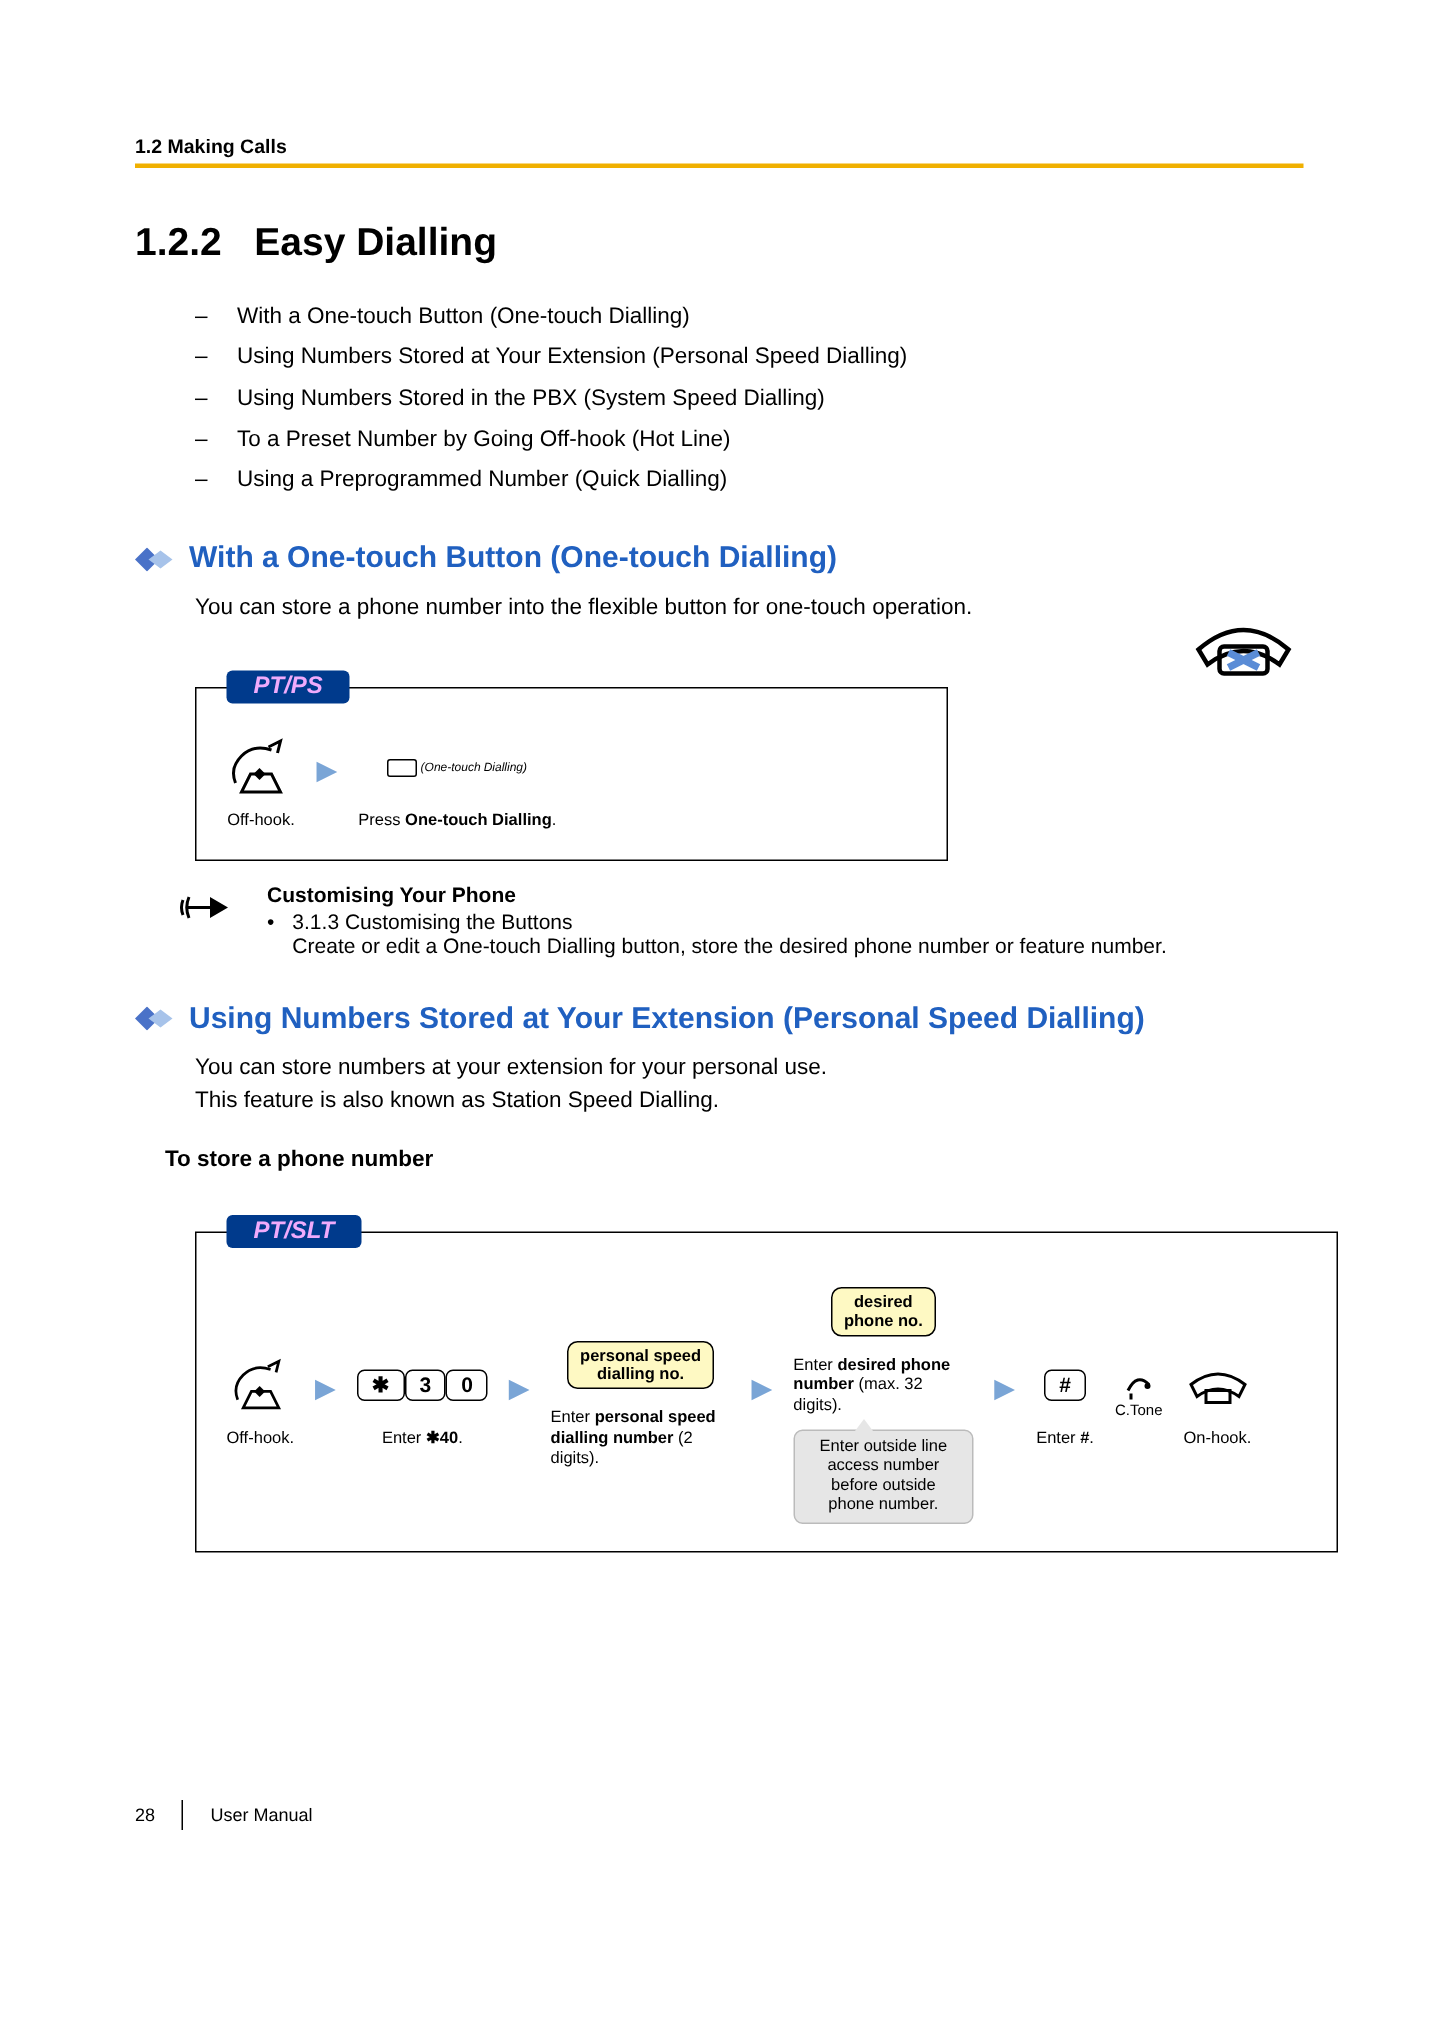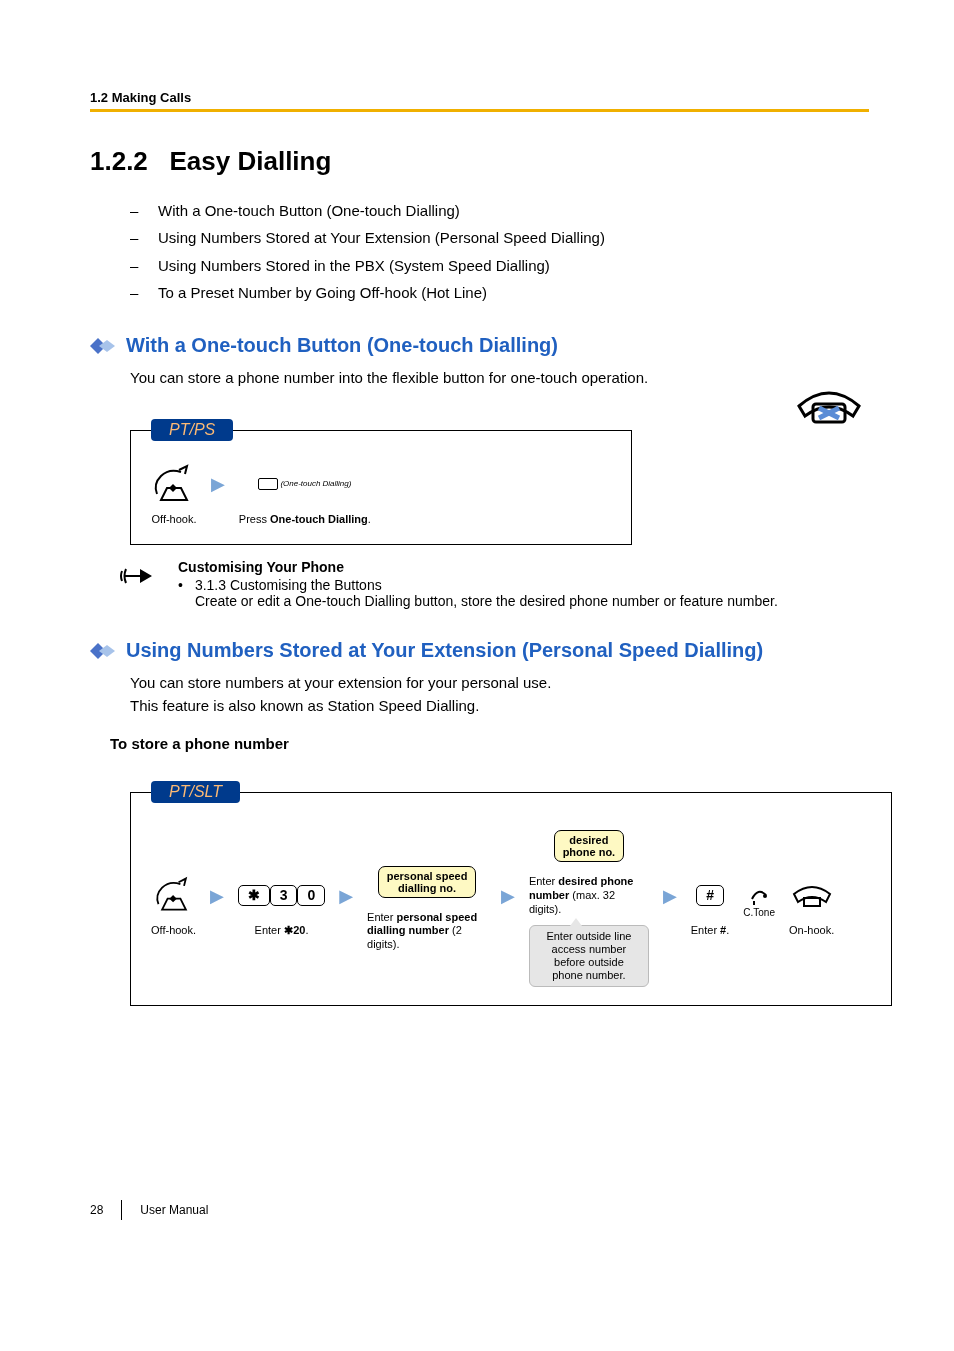--- a/index.html
+++ b/index.html
@@ -86,22 +86,22 @@
     padding: 30px 20px 18px 20px;
   }
   .proc-box-wide {
     width: 720px;
   }
   .box-label {
     position: absolute;
     top: -12px;
     left: 20px;
     background: #003a8c;
-    color: #fdba74;
-    font-weight: normal;
+    color: #f0abfc;
+    font-weight: bold;
     font-style: italic;
     padding: 2px 18px;
     font-size: 16px;
     border-radius: 4px;
   }
   .flow {
     display: flex;
     align-items: center;
     gap: 14px;
     flex-wrap: nowrap;
@@ -236,20 +236,21 @@
   <h1 class="section-number">
     <span>1.2.2</span>&nbsp;&nbsp;&nbsp;<span>Easy Dialling</span>
   </h1>
 
   <div class="intro">
     <ul>
       <li>With a One-touch Button (One-touch Dialling)</li>
       <li>Using Numbers Stored at Your Extension (Personal Speed Dialling)</li>
       <li>Using Numbers Stored in the PBX (System Speed Dialling)</li>
       <li>To a Preset Number by Going Off-hook (Hot Line)</li>
+      <li>Using a Preprogrammed Number (Quick Dialling)</li>
     </ul>
   </div>
 
   <div class="sub-heading">
     <svg class="diamonds" viewBox="0 0 28 16">
       <polygon points="8,0 16,8 8,16 0,8" fill="#4a72c8"></polygon>
       <polygon points="17,2 25,8 17,14 9,8" fill="#a7c3ea"></polygon>
     </svg>
     <h2>With a One-touch Button (One-touch Dialling)</h2>
   </div>
@@ -340,21 +341,21 @@
         <div>Off-hook.</div>
       </div>
       <div class="arrow">▶</div>
       <div class="flow-step">
         <div class="icon-slot">
           <span class="key-btn">✱</span>
           <span class="key-btn">3</span>
           <span class="key-btn">0</span>
         </div>
         <div>
-          <span>Enter </span><b>✱20</b><span>.</span>
+          <span>Enter </span><b>✱40</b><span>.</span>
         </div>
       </div>
       <div class="arrow">▶</div>
       <div class="flow-step" style="max-width:120px">
         <div class="icon-slot">
           <span class="round-box">
             <span>personal speed</span><br><span>dialling no.</span>
           </span>
         </div>
         <div style="text-align:left">

